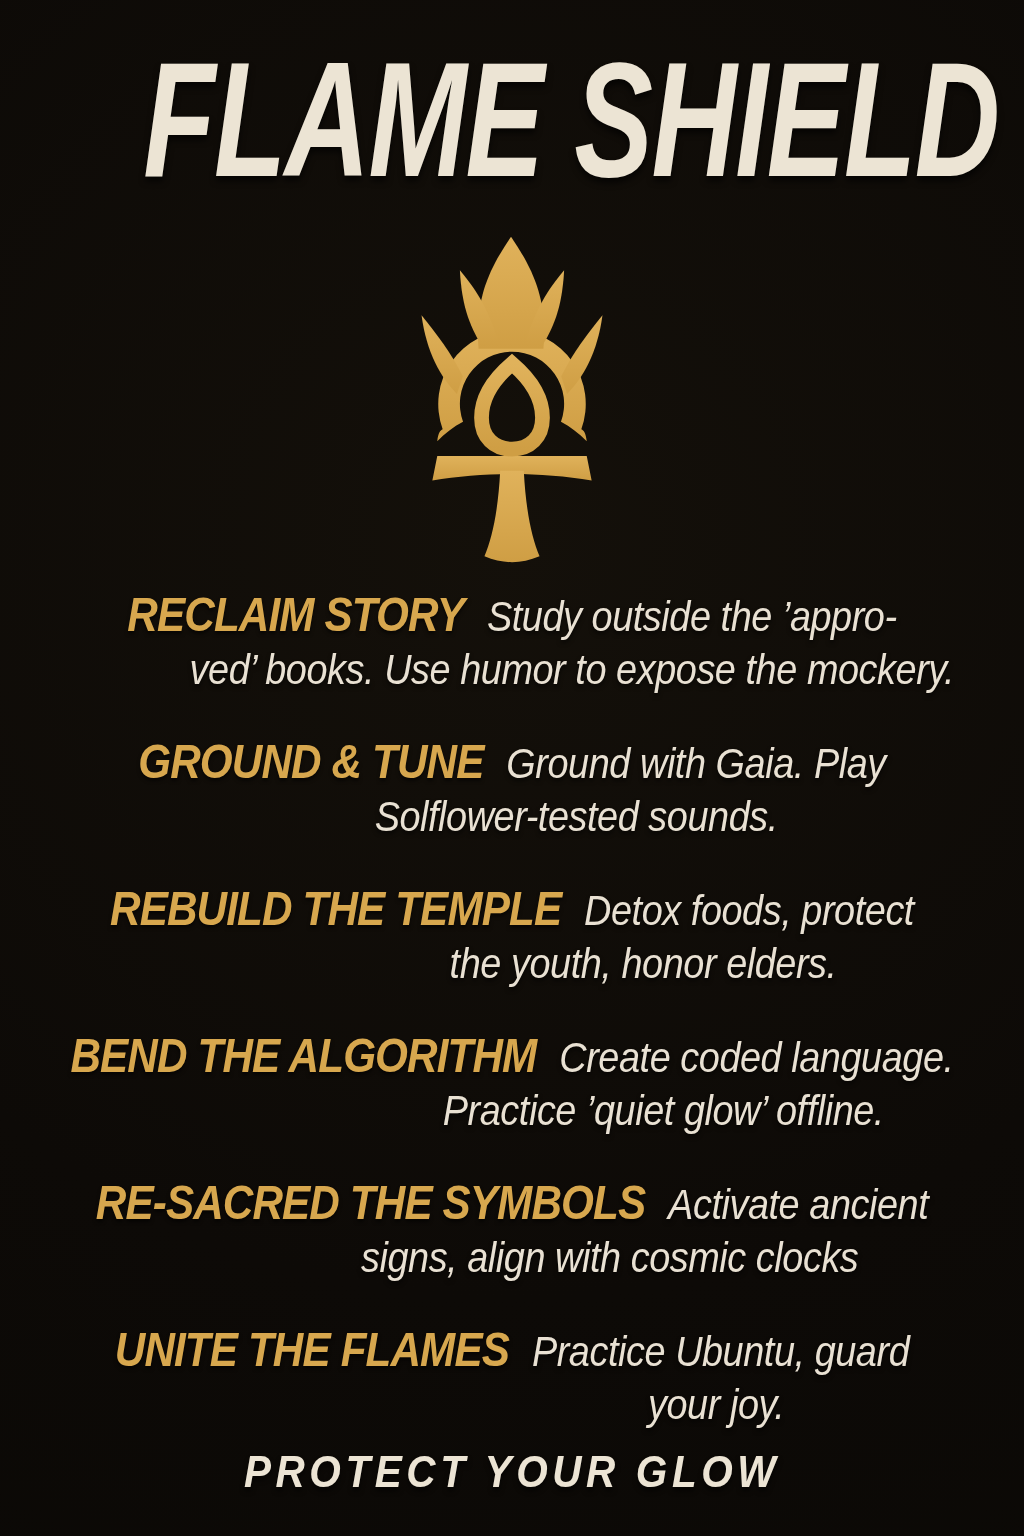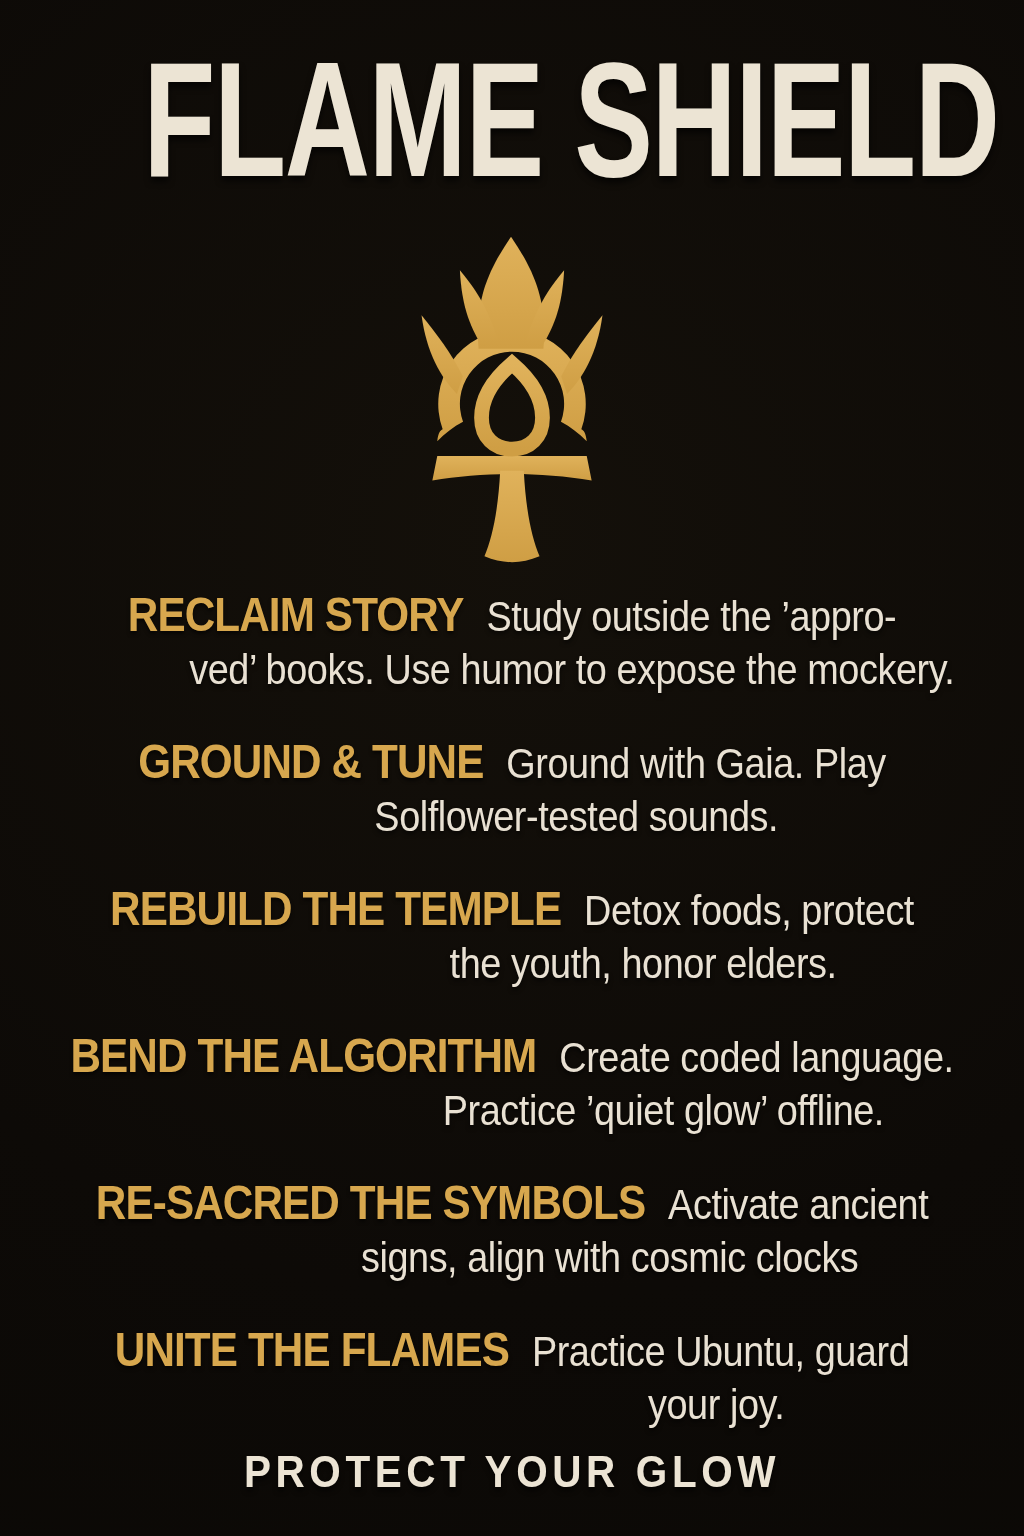--- a/index.html
+++ b/index.html
@@ -7,20 +7,21 @@
   body {
     font-family: "Liberation Sans", sans-serif;
     background: #0c0906;
   }
   .poster {
     position: relative;
     width: 1024px;
     height: 1536px;
     background: radial-gradient(ellipse 140% 90% at 50% 35%, #14100a 0%, #0d0a07 55%, #0a0805 100%);
     overflow: hidden;
+    font-style: italic;
   }
   .title {
     position: absolute;
     top: 38px;
     left: 0;
     width: 1024px;
     text-align: center;
     font-size: 164px;
     line-height: 1.0;
     font-weight: bold;

